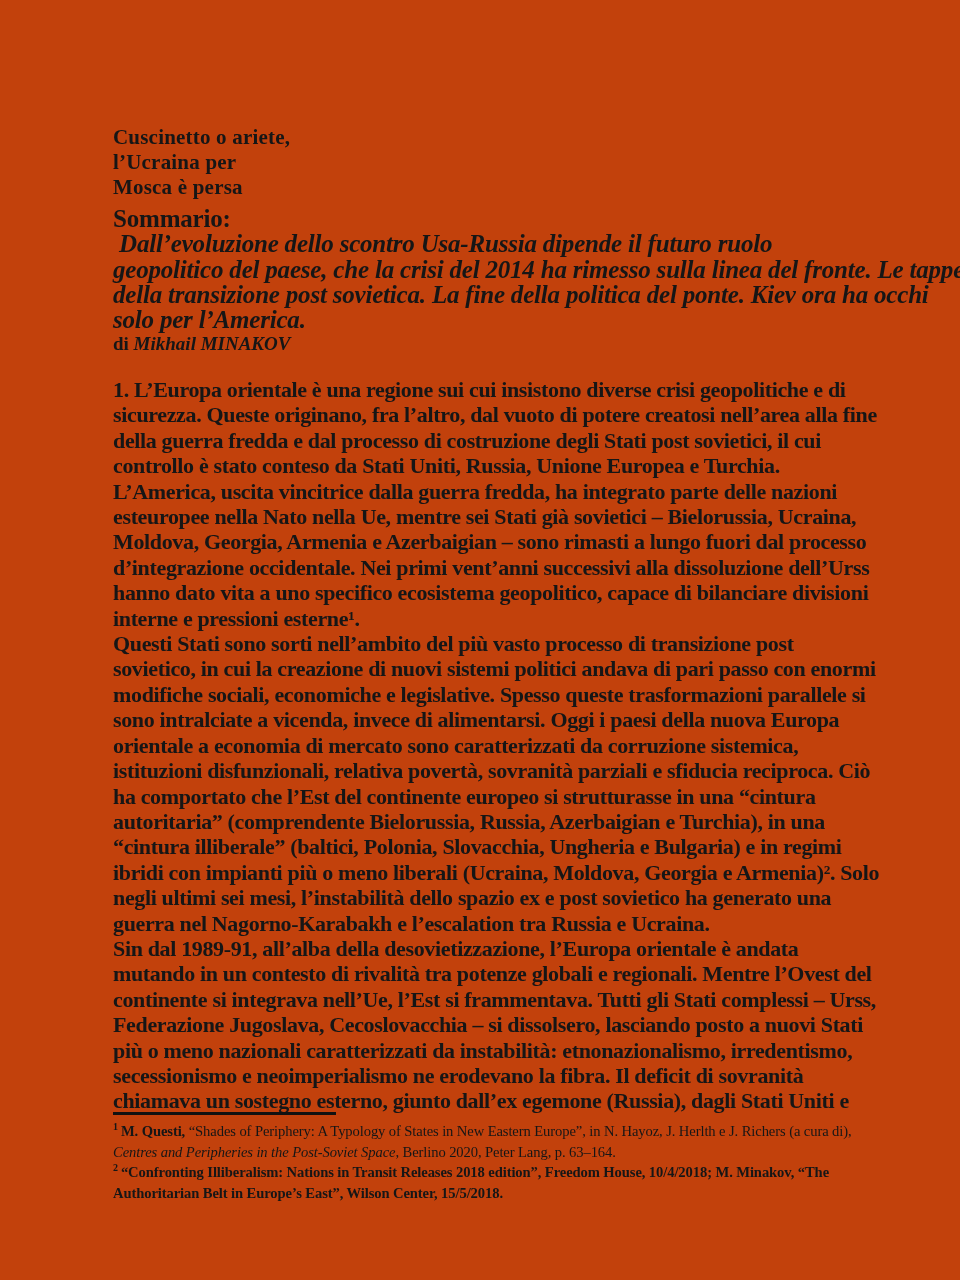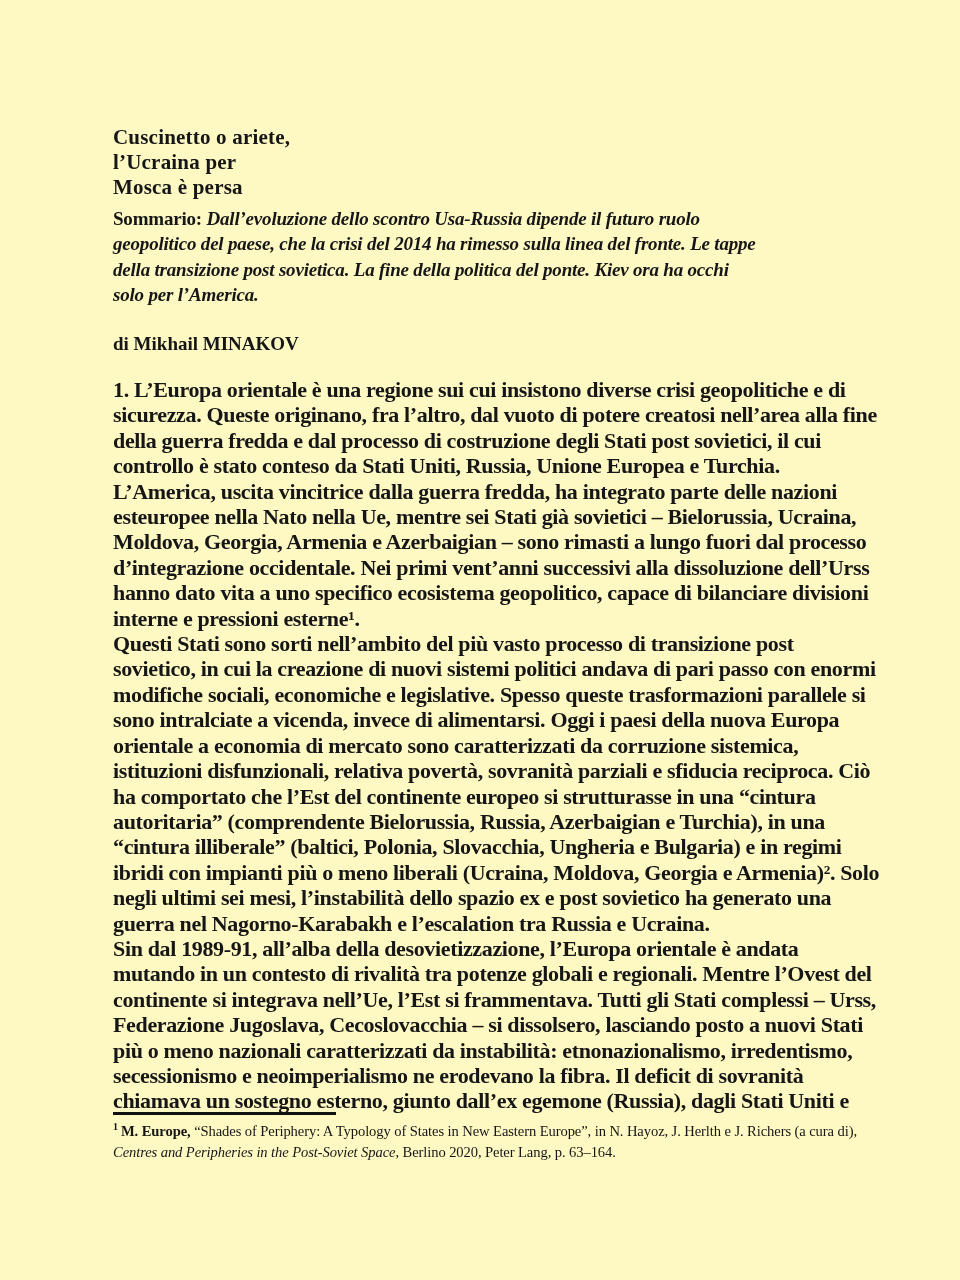--- a/index.html
+++ b/index.html
@@ -4,21 +4,21 @@
 <style>
   html, body {
     margin: 0;
     padding: 0;
     background: #e8e8e8;
   }
   .page {
     position: relative;
     width: 960px;
     height: 1280px;
-    background: #fef9c3;
+    background: #c2410c;
     margin: 0 auto;
     overflow: hidden;
     font-family: "Liberation Serif", "DejaVu Serif", serif;
     color: #161616;
   }
   .pre { white-space: pre; }
 
   .title-block {
     position: absolute;
     left: 113px;
@@ -27,37 +27,37 @@
     line-height: 25px;
     font-weight: bold;
     letter-spacing: 0.2px;
   }
 
   .sommario-block {
     position: absolute;
     left: 113px;
     top: 206px;
     width: 760px;
-    font-size: 19px;
+    font-size: 25px;
     line-height: 25.3px;
     font-weight: bold;
     letter-spacing: -0.2px;
   }
   .sommario-label { font-style: normal; }
   .sommario-text  { font-style: italic; }
 
   .byline-block {
     position: absolute;
     left: 113px;
     top: 331px;
     font-size: 19px;
     line-height: 25px;
     font-weight: bold;
   }
-  .byline-author { }
+  .byline-author { font-style: italic; }
 
   .body-block {
     position: absolute;
     left: 113px;
     top: 377px;
     width: 790px;
     font-size: 22px;
     line-height: 25.4px;
     font-weight: bold;
     letter-spacing: -0.35px;
@@ -140,17 +140,21 @@
 continente si integrava nell’Ue, l’Est si frammentava. Tutti gli Stati complessi – Urss,
 Federazione Jugoslava, Cecoslovacchia – si dissolsero, lasciando posto a nuovi Stati
 più o meno nazionali caratterizzati da instabilità: etnonazionalismo, irredentismo,
 secessionismo e neoimperialismo ne erodevano la fibra. Il deficit di sovranità
 chiamava un sostegno esterno, giunto dall’ex egemone (Russia), dagli Stati Uniti e</div>
 
   <div class="footnote-divider"></div>
 
   <div class="footnotes-block">
     <p class="footnote">
-      <sup>1</sup><span class="fn-author">M. Europe, </span><span>“Shades of Periphery: A Typology of States in New Eastern Europe”, in N. Hayoz, J. Herlth e J. Richers (a cura di), </span><span class="fn-italic">Centres and Peripheries in the Post-Soviet Space</span><span>, Berlino 2020, Peter Lang, p. 63–164.</span>
+      <sup>1</sup><span class="fn-author">M. Questi, </span><span>“Shades of Periphery: A Typology of States in New Eastern Europe”, in N. Hayoz, J. Herlth e J. Richers (a cura di), </span><span class="fn-italic">Centres and Peripheries in the Post-Soviet Space</span><span>, Berlino 2020, Peter Lang, p. 63–164.</span>
+    </p>
+    <p class="footnote fn-bold">
+      <sup>2</sup><span class="pre">“Confronting Illiberalism: Nations in Transit Releases 2018 edition”, Freedom House, 10/4/2018; M. Minakov, “The
+Authoritarian Belt in Europe’s East”, Wilson Center, 15/5/2018.</span>
     </p>
   </div>
 
 </div>
 
 </body></html>

